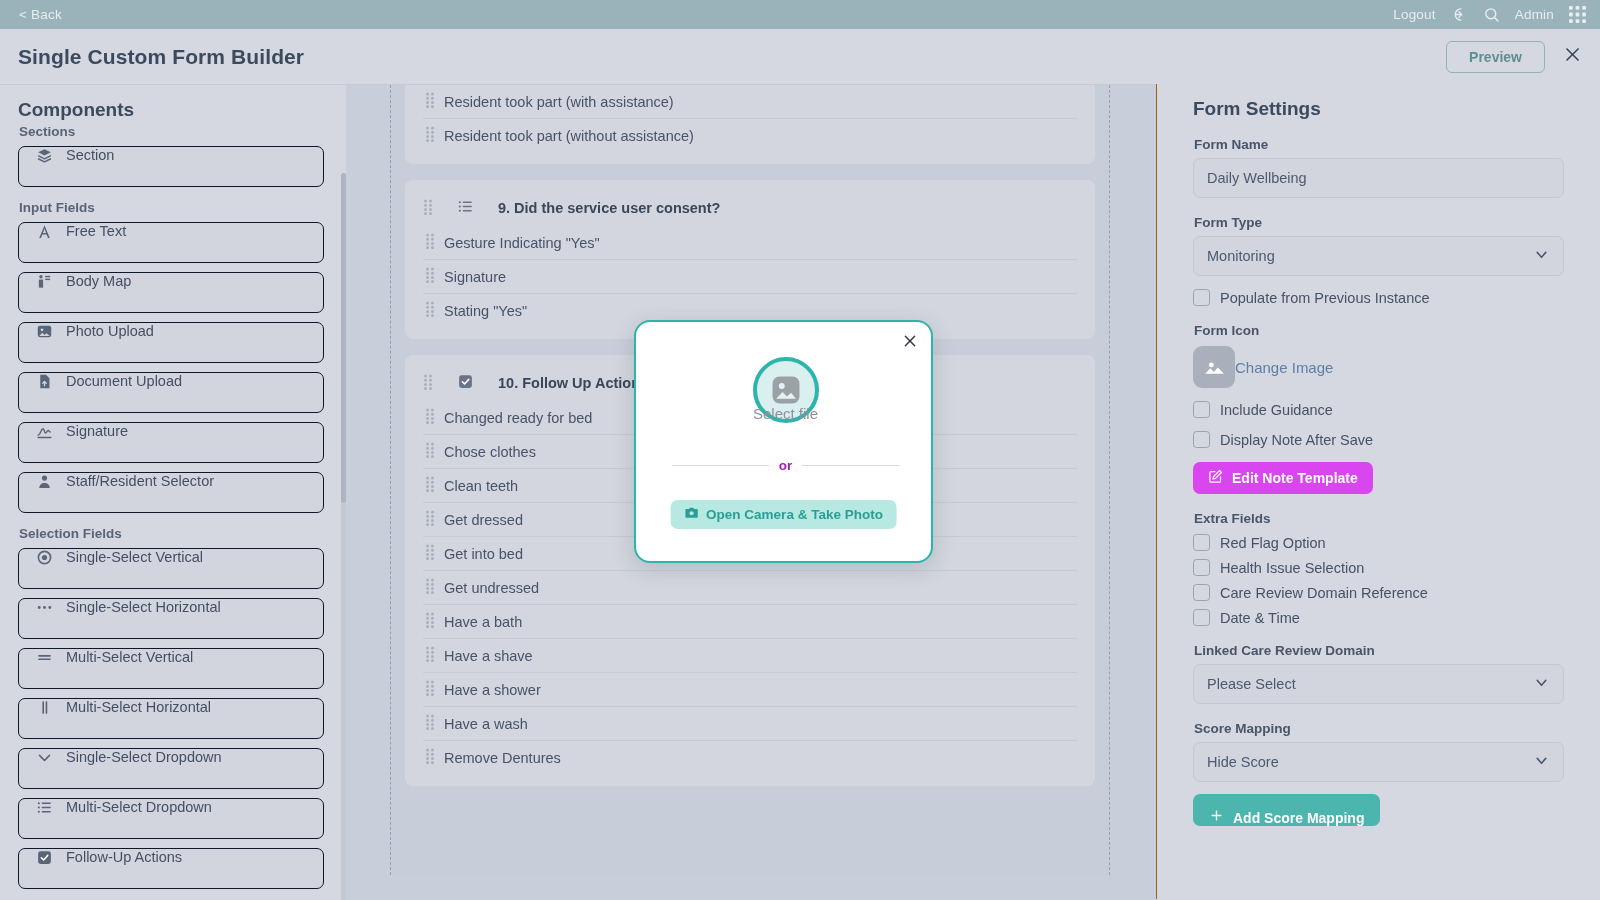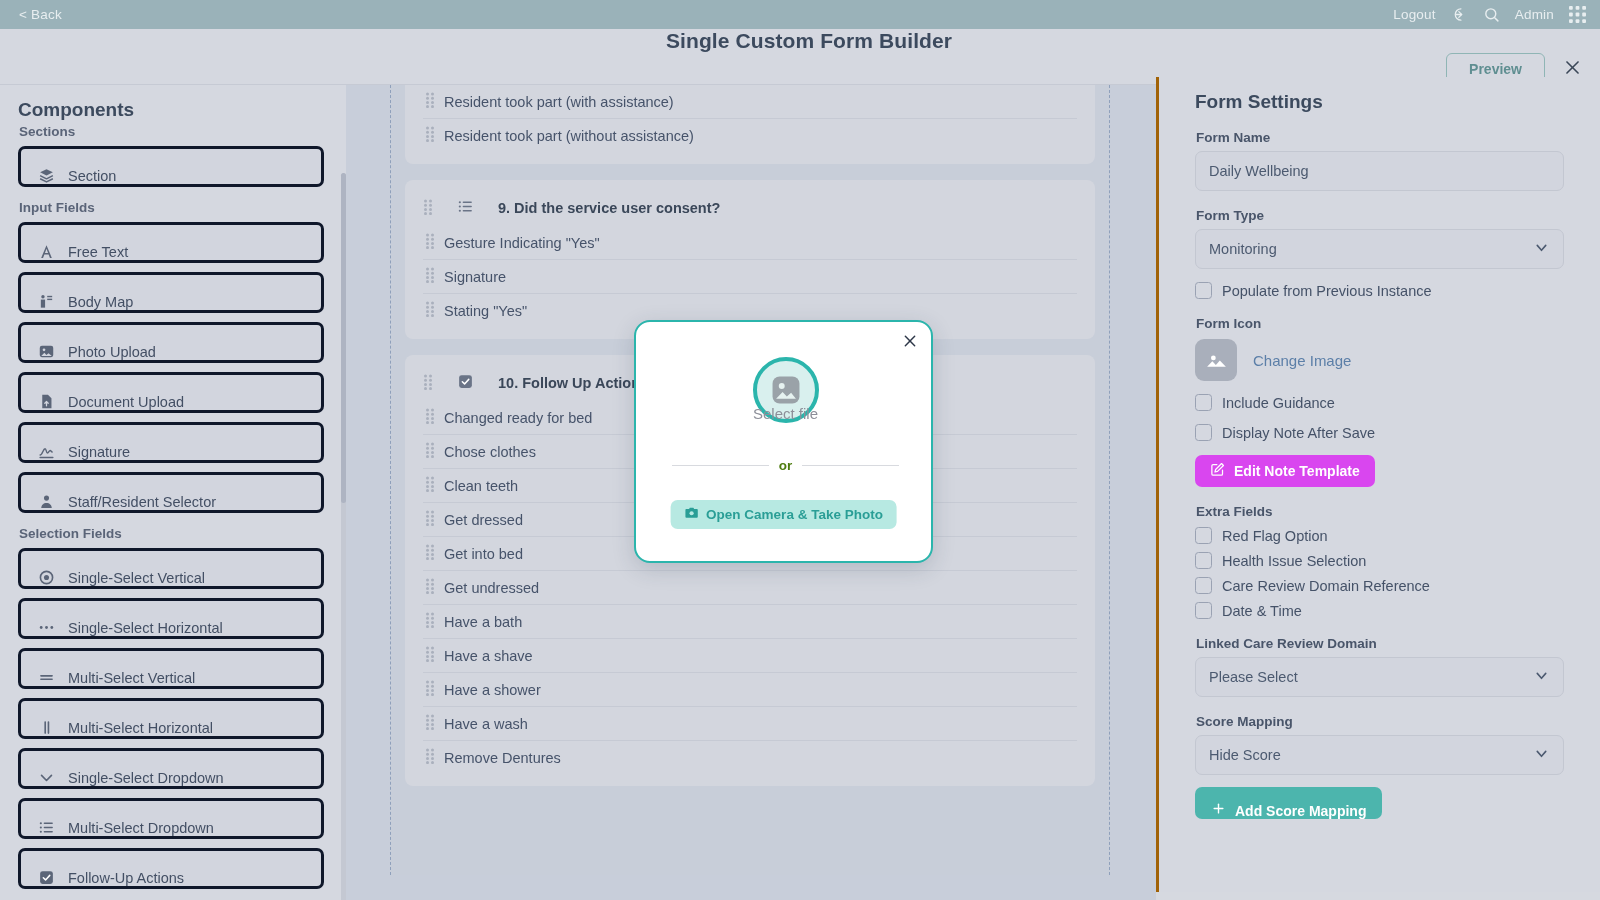--- a/index.html
+++ b/index.html
@@ -28,21 +28,20 @@
   .topbar .right .lbl { letter-spacing: .2px; }
   .ic { display: inline-flex; align-items: center; justify-content: center; }
   .ic svg { display: block; }
 
   
   .pagehead {
     position: absolute; top: 29px; left: 0; width: 1600px; height: 56px;
     background: #d5d8e0;
     display: flex; align-items: center;
     border-bottom: 1px solid #c6cad4;
-    flex-direction: column;
   }
   .pagehead h1 {
     margin-left: 18px; font-size: 21px; font-weight: 700; color: #3c4a5e;
     letter-spacing: .1px;
   }
   .pagehead .ctrls {
     margin-left: auto; display: flex; align-items: center; gap: 18px; margin-right: 18px;
   }
   .btn-preview {
     border: 1px solid #8fb5b5; color: #5f8e91; background: transparent;
@@ -59,23 +58,23 @@
   .sidebar h2 {
     font-size: 19px; font-weight: 700; color: #3c4a5e;
     margin: 14px 0 10px 18px;
   }
   .sb-scroll { position: relative; padding: 0 22px 0 18px; }
   .grp-title {
     font-size: 13.5px; font-weight: 700; color: #5a6478;
     margin: 13px 0 7px 1px;
   }
   .comp {
-    height: 41px; border: 3px solid #0f172a; border-radius: 7px;
+    height: 41px; border: 1px solid #0f172a; border-radius: 7px;
     background: #d2d5de; margin-bottom: 9px;
-    display: flex; align-items: flex-end; padding-left: 16px; gap: 13px;
+    display: flex; align-items: flex-start; padding-left: 16px; gap: 13px;
     cursor: grab;
   }
   .comp .lab { font-size: 14.5px; color: #434f64; }
   .comp .gl { width: 18px; display: flex; justify-content: center; color: #5b6578; }
   .sb-track {
     position: absolute; top: 88px; left: 341px; width: 5px; height: 760px;
     background: #c4c8d2; border-radius: 3px;
   }
   .sb-thumb {
     position: absolute; top: 88px; left: 341px; width: 5px; height: 330px;
@@ -105,22 +104,22 @@
     display: flex; align-items: center; gap: 9px;
     margin: 0 18px; padding: 7px 0 7px 2px;
     font-size: 14.5px; color: #46536a;
     border-bottom: 1px solid #c6cad4;
   }
   .opt:last-child { border-bottom: none; }
   .dots { flex: none; }
 
   
   .rightpanel {
-    position: absolute; top: 77px; left: 1156px; width: 444px; height: 815px;
-    background: #d5d8e0; border-left: 3px solid #a16207;
+    position: absolute; top: 84px; left: 1156px; width: 444px; height: 815px;
+    background: #d5d8e0; border-left: 1px solid #a16207;
     padding: 0 24px;
   }
   .rightpanel h2 {
     font-size: 19px; font-weight: 700; color: #3c4a5e;
     margin: 14px 0 0 12px;
   }
   .rp-body { padding: 0 12px; }
   .fl {
     font-size: 13.5px; font-weight: 700; color: #49556a;
     margin: 17px 0 6px 1px;
@@ -133,21 +132,21 @@
   .field.sel { justify-content: space-between; cursor: pointer; }
   .chkrow {
     display: flex; align-items: center; gap: 10px;
     margin-top: 13px; font-size: 14.5px; color: #455268; cursor: pointer;
   }
   .chkrow.tight { margin-top: 8px; }
   .cbox {
     width: 17px; height: 17px; border: 1.5px solid #9aa2b3;
     border-radius: 3.5px; background: #d5d8e0; flex: none;
   }
-  .iconrow { display: flex; align-items: center; gap: 16px; margin-top: 8px; }
+  .iconrow { display: flex; align-items: center; margin-top: 8px; }
   .formicon {
     width: 42px; height: 42px; border-radius: 9px; background: #a9afbb;
     display: flex; align-items: center; justify-content: center;
   }
   .link { color: #5c7fa8; font-size: 15px; cursor: pointer; }
   .btn-blue {
     margin-top: 14px; background: #d946ef; color: #fff; border: none;
     border-radius: 7px; height: 32px; padding: 0 15px;
     display: inline-flex; align-items: center; gap: 9px;
     font-size: 14px; font-weight: 700; font-family: "Liberation Sans", sans-serif;
@@ -180,21 +179,21 @@
     display: flex; align-items: center; justify-content: center;
   }
   .sel-text {
     margin-top: -18px; font-size: 15px; color: #8d8f99;
   }
   .or-wrap {
     position: absolute; top: 136px; left: 36px; width: 227px;
     display: flex; align-items: center; gap: 10px;
   }
   .or-line { flex: 1; height: 1px; background: #d8dadf; }
-  .or-txt { font-size: 13.5px; font-weight: 700; color: #4d7c0f; }
+  .or-txt { font-size: 13.5px; font-weight: 700; color: #a21caf; }
   .btn-cam {
     position: absolute; top: 178px; left: 50%; transform: translateX(-50%);
     background: #b7e9e2; color: #2a9e96; border: none; border-radius: 7px;
     height: 29px; padding: 0 14px; display: inline-flex; align-items: center; gap: 8px;
     font-size: 13.5px; font-weight: 700; font-family: "Liberation Sans", sans-serif;
     white-space: nowrap; cursor: pointer;
   }
 </style>
 </head>
 <body>

